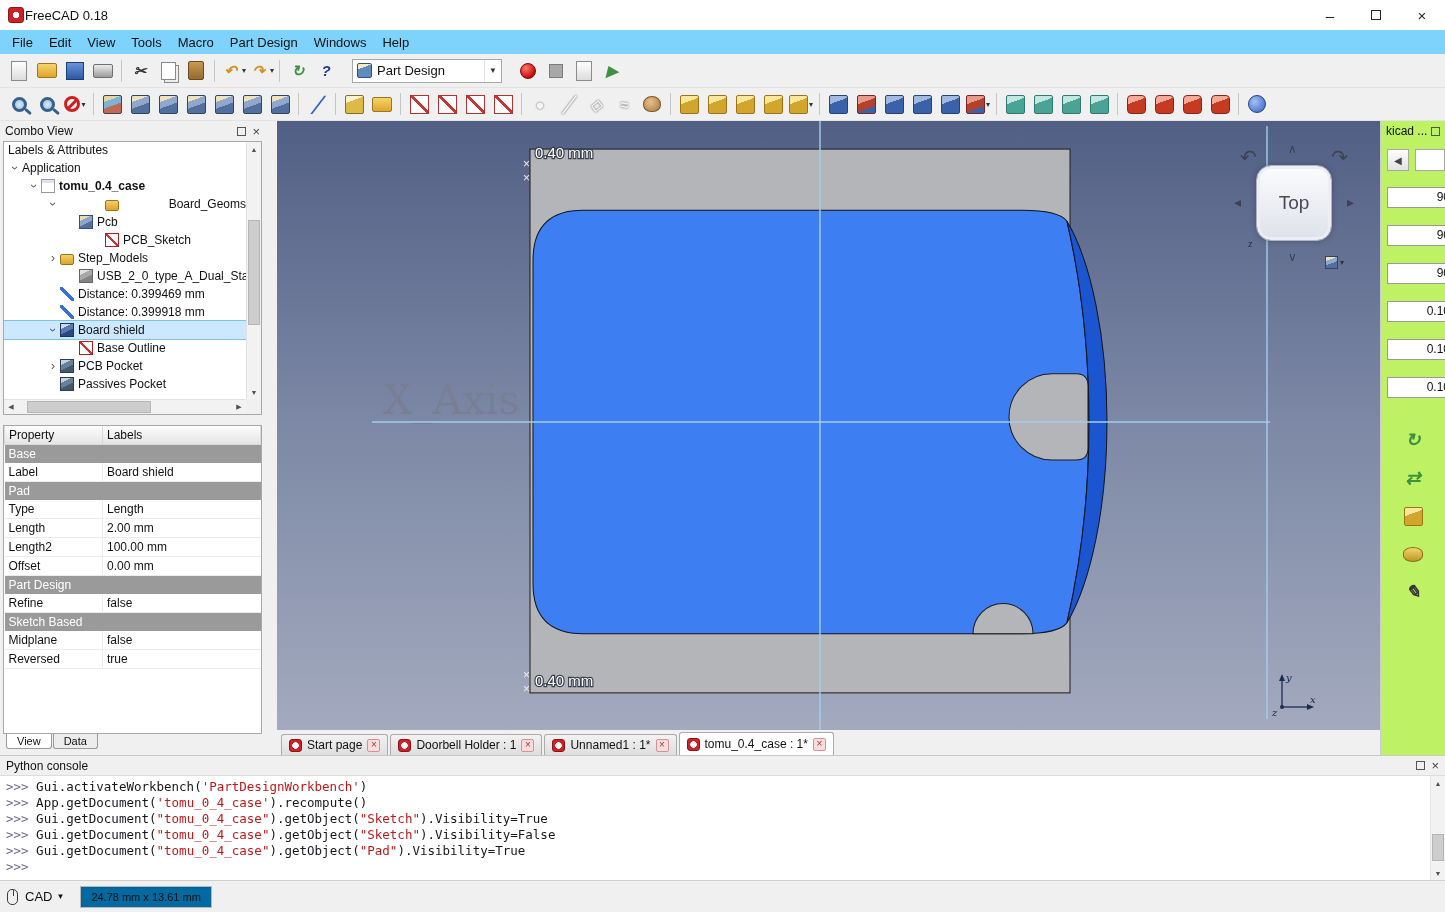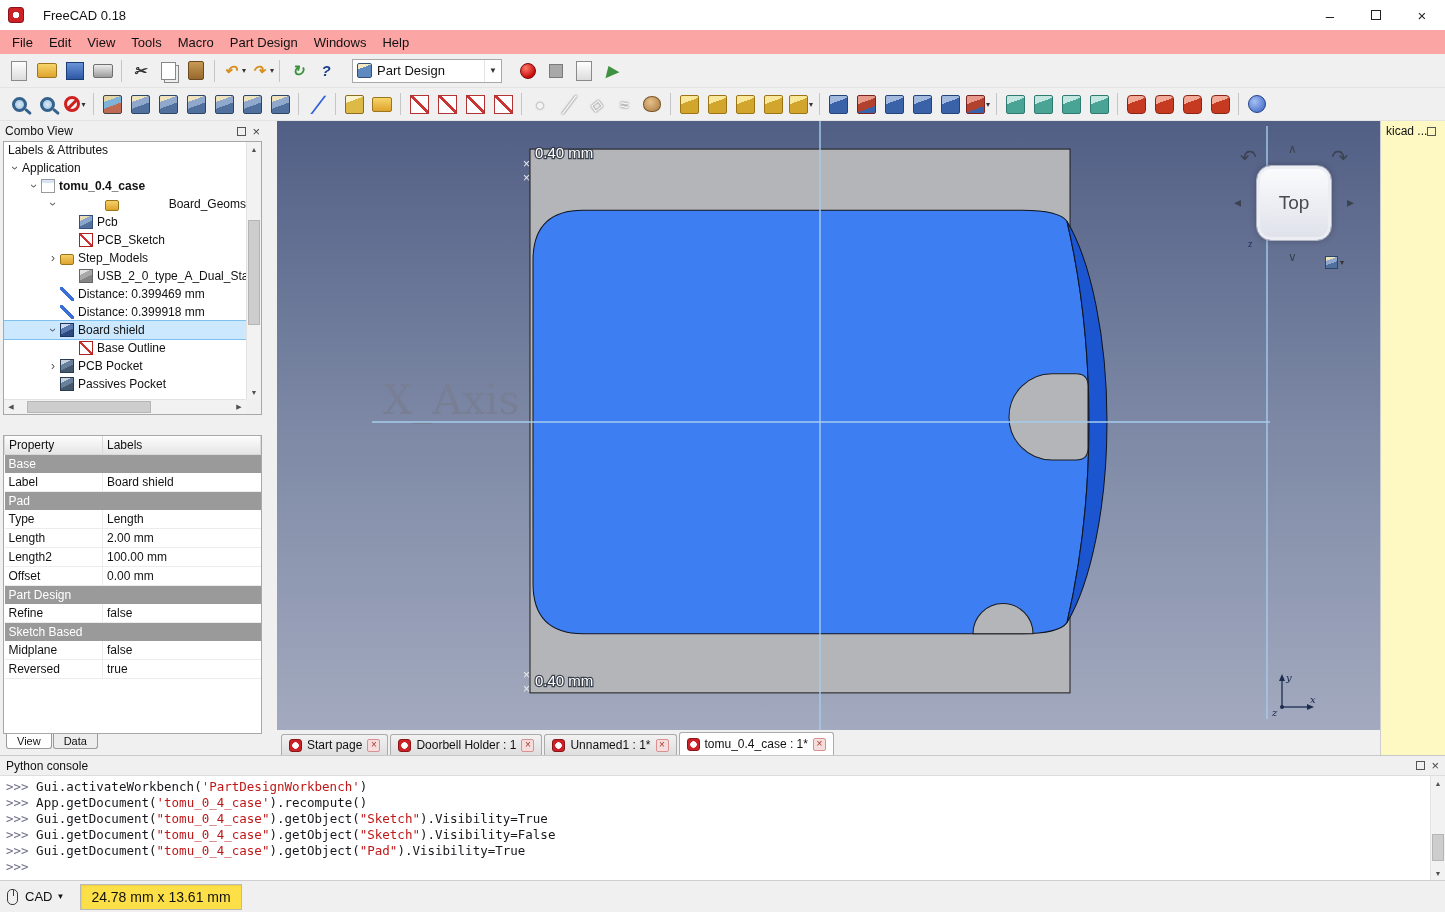--- a/index.html
+++ b/index.html
@@ -1,29 +1,29 @@
 <!DOCTYPE html>
 <html><head>
 <meta charset="utf-8">
 <style>
   *{box-sizing:border-box;margin:0;padding:0}
   html,body{width:1445px;height:912px;overflow:hidden}
   body{font-family:"Liberation Sans",sans-serif;font-size:13px;background:#f0f0f0;color:#111}
   .app{display:flex;flex-direction:column;width:100%;height:100%}
 
   
-  .titlebar{height:30px;background:#fff;display:flex;align-items:center;padding-left:8px;gap:19px;flex:0 0 auto}
+  .titlebar{height:30px;background:#fff;display:flex;align-items:center;padding-left:8px;gap:1px;flex:0 0 auto}
   .fc-logo{width:16px;height:16px;border-radius:3px;background:radial-gradient(circle at 50% 50%,#fff 0 3px,#cc2127 3.5px);border:1px solid #8a1418;display:inline-block}
   .fc-logo.sm{width:13px;height:13px;flex:0 0 13px}
   .wcontrols{margin-left:auto;display:flex;height:100%}
   .wbtn{width:46px;height:100%;display:flex;align-items:center;justify-content:center;font-size:15px;color:#222}
   .maxbox{width:10px;height:10px;border:1px solid #222;display:inline-block}
 
   
-  .menubar{height:24px;display:flex;align-items:center;padding-left:4px;background:#fca5a5;flex:0 0 auto}
+  .menubar{height:24px;display:flex;align-items:center;padding-left:4px;background:#7dd3fc;flex:0 0 auto}
   .menu-item{padding:3px 8px}
   .toolbar{height:34px;display:flex;align-items:center;padding-left:5px;background:#f0f0f0;border-bottom:1px solid #e3e3e3;flex:0 0 auto}
   #tb2{height:33px}
   #tb1a,#tb1b{display:flex;align-items:center}
   .tbtn{display:inline-flex;align-items:center;justify-content:center;min-width:28px;height:28px;border-radius:3px}
   .dd{font-size:8px;color:#333;margin-left:1px;font-weight:400}
   .tb-sep{width:1px;height:22px;background:#c6c6c6;margin:0 4px;display:inline-block}
   .tbi{display:inline-flex;align-items:center;justify-content:center;width:21px;height:21px;font-size:15px;line-height:1}
   .ic-glyph{font-weight:700;background:transparent}
   .cg-dark{color:#333}.cg-amber{color:#d78f1f}.cg-green{color:#3d9141}.cg-navy{color:#1c3d8c}.cg-blue{color:#2b5fd9}
@@ -85,21 +85,21 @@
   .i-pocket{background:linear-gradient(155deg,#c8d2de 28%,#68809a 28% 58%,#44586e 58%);border:1px solid #2c3c50}
   .vscroll{position:absolute;top:0;right:0;bottom:15px;width:15px;background:#f2f2f2;border-left:1px solid #e2e2e2;display:flex;flex-direction:column}
   .sb-arrow{height:14px;width:100%;display:flex;align-items:center;justify-content:center;font-size:7px;color:#505050;background:#f2f2f2}
   .vtrack{flex:1;position:relative}
   .vthumb{position:absolute;left:1px;right:1px;top:28%;height:46%;background:#cdcdcd;border:1px solid #b5b5b5}
   .hscroll{position:absolute;left:0;bottom:0;right:15px;height:15px;background:#f2f2f2;border-top:1px solid #e2e2e2;display:flex;align-items:center}
   .hscroll .sb-arrow{width:14px;height:100%}
   .htrack{flex:1;position:relative;height:100%}
   .hthumb{position:absolute;top:1px;bottom:1px;left:4%;width:58%;background:#cdcdcd;border:1px solid #b5b5b5}
   .sb-corner{position:absolute;right:0;bottom:0;width:15px;height:15px;background:#f0f0f0}
-  .prop-box{margin:20px 3px 0;background:#fff;border:1px solid #a8a8a8;flex:1;overflow:hidden;font-size:12px}
+  .prop-box{margin:10px 3px 0;background:#fff;border:1px solid #a8a8a8;flex:1;overflow:hidden;font-size:12px}
   .prop-box table{border-collapse:collapse;width:100%}
   .prop-box th{background:linear-gradient(#fdfdfd,#e4e4e4);border:1px solid #d9d9d9;border-top:none;font-weight:400;text-align:left;padding:2px 4px;height:18px}
   .psec td{background:#9a9a9a;color:#fff;font-weight:400;padding:1px 4px;height:18px}
   .prow td{height:19px;padding:1px 4px;border-bottom:1px solid #ececec}
   .pname{width:98px;border-right:1px solid #ececec}
   .btabs{height:21px;padding-left:6px;display:flex;align-items:flex-start;flex:0 0 auto}
   .btab{padding:1px 10px;font-size:11px;border:1px solid #9a9a9a;border-top:none;border-radius:0 0 3px 3px;background:#ededed;margin-right:1px}
   .btab.active{background:#fff}
   .splitter{width:12px;background:#f0f0f0;flex:0 0 auto}
 
@@ -128,21 +128,21 @@
   .axisind{position:absolute;right:62px;bottom:10px}
   .ax{fill:#16244a;font-family:"DejaVu Serif",serif;font-style:italic;font-size:10px}
 
   
   .doctabs{height:25px;background:#f0f0f0;display:flex;align-items:flex-end;padding-left:3px;flex:0 0 auto}
   .dtab{display:inline-flex;align-items:center;gap:5px;height:21px;padding:0 7px;margin:0 1px;border:1px solid #ababab;border-bottom:none;border-radius:3px 3px 0 0;background:linear-gradient(#f2f2f2,#dedede);font-size:12px}
   .dtab.active{background:#fff;height:23px}
   .tab-close{width:13px;height:13px;background:#f6dcdc;border:1px solid #d89090;color:#a43c2c;font-size:10px;line-height:10px;text-align:center;border-radius:2px}
 
   
-  .rightpanel{width:65px;flex:0 0 auto;background:#fef9c3;border-left:1px solid #cdcdcd;overflow:hidden;display:flex;flex-direction:row}
+  .rightpanel{width:65px;flex:0 0 auto;background:#bef264;border-left:1px solid #cdcdcd;overflow:hidden;display:flex;flex-direction:column}
   .rp-arrows{display:flex;gap:6px;margin:8px 0 0 6px}
   .rp-btn{width:24px;height:22px;background:linear-gradient(#fdfdfd,#e2e2e2);border:1px solid #a8a8a8;display:flex;align-items:center;justify-content:center;font-size:10px;color:#444}
   .rp-btn.cut{width:34px;background:#fff}
   #rp-values{margin-top:16px}
   .spin{width:78px;height:21px;line-height:19px;background:#fff;border:1px solid #9a9a9a;margin:0 0 17px 6px;font-size:12px;padding:0 14px 0 4px;text-align:right}
   #rp-buttons{margin-top:8px;display:flex;flex-direction:column;align-items:center;gap:4px}
   .rp-tool{width:38px;height:34px;display:flex;align-items:center;justify-content:center}
   .rp-tool .tbi{font-size:18px}
 
   
@@ -154,21 +154,21 @@
   .cvscroll{position:absolute;top:0;right:0;bottom:0;width:15px;background:#f2f2f2;border-left:1px solid #e4e4e4;display:flex;flex-direction:column}
   .cvscroll .vthumb{top:58%;height:36%}
 
   
   .statusbar{height:32px;flex:0 0 auto;background:#f0f0f0;border-top:1px solid #cfcfcf;display:flex;align-items:center;padding:0 7px;font-size:13px}
   .sb-left{flex:1}
   .mouse-icon{width:11px;height:16px;border:1.5px solid #3a3a3a;border-radius:5px;display:inline-block;position:relative;margin-right:3px}
   .mouse-icon::after{content:"";position:absolute;left:50%;top:0;width:1px;height:6px;background:#3a3a3a}
   .cad-select{display:flex;align-items:center;gap:4px;padding:2px 8px 2px 4px;margin-right:8px}
   .cad-arrow{font-size:8px}
-  .size-box{border:1px solid #b8b8b8;background:#fde047;box-shadow:inset 1px 1px 2px rgba(0,0,0,.07);padding:4px 10px;font-size:14px;min-width:130px;text-align:right}
+  .size-box{border:1px solid #b8b8b8;background:#0369a1;box-shadow:inset 1px 1px 2px rgba(0,0,0,.07);padding:4px 10px;font-size:11px;min-width:130px;text-align:right}
 </style>
 </head>
 <body>
 
 <div class="app">
 
   <div class="titlebar">
     <span class="fc-logo"></span>
     <span>FreeCAD 0.18</span>
     <div class="wcontrols">
@@ -421,21 +421,21 @@
               <div class="trow" style="padding-left: 42px; justify-content: space-between;">
                 <span class="exp open">›</span>
                 <span class="ticon i-folder"></span>
                 <span class="tlabel">Board_Geoms</span>
               </div>
               <div class="trow" style="padding-left: 61px;">
                 <span class="exp"></span>
                 <span class="ticon i-cube"></span>
                 <span class="tlabel">Pcb</span>
               </div>
-              <div class="trow" style="padding-left: 61px;">
+              <div class="trow" style="padding-left: 61px; margin-left: 26px;">
                 <span class="exp"></span>
                 <span class="ticon i-sketch"></span>
                 <span class="tlabel">PCB_Sketch</span>
               </div>
               <div class="trow" style="padding-left: 42px;">
                 <span class="exp closed">›</span>
                 <span class="ticon i-folder"></span>
                 <span class="tlabel">Step_Models</span>
               </div>
               <div class="trow" style="padding-left: 61px;">

